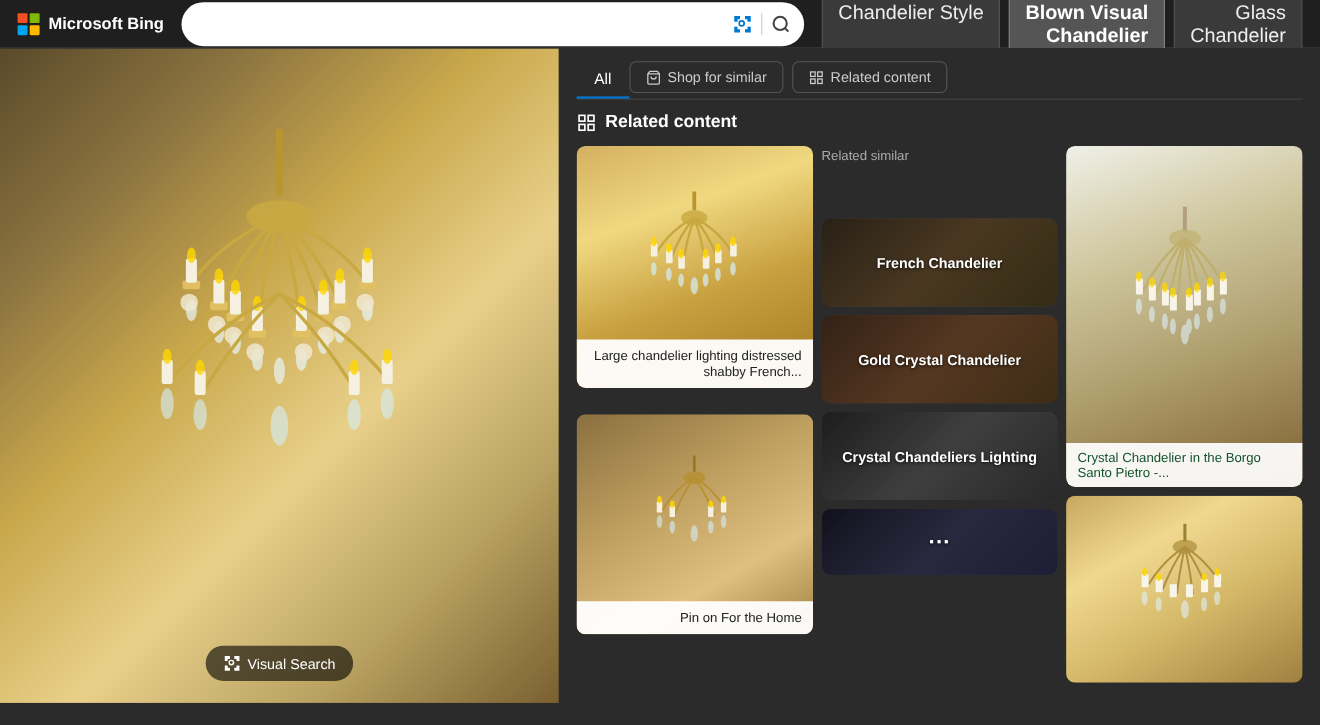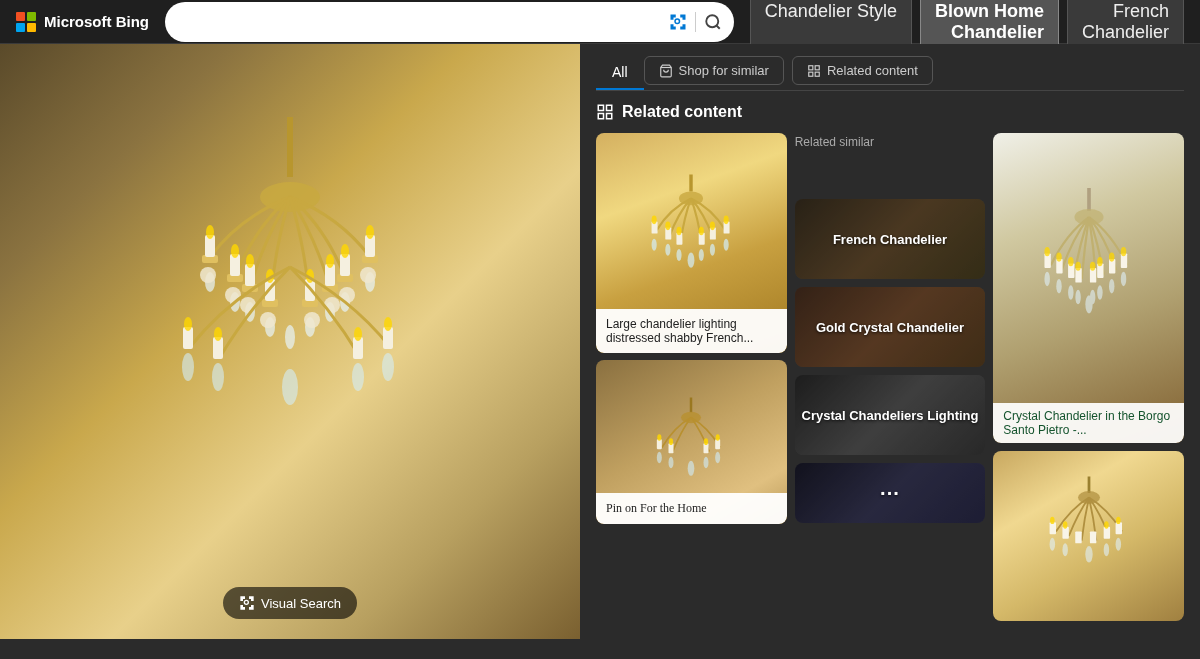--- a/index.html
+++ b/index.html
@@ -95,21 +95,21 @@
     }
 
     
     .main {
       display: flex;
       height: calc(659px - 64px);
     }
 
     
     .left-panel {
-      width: 580px;
+      width: 508px;
       flex-shrink: 0;
       position: relative;
       background: #333;
       overflow: hidden;
     }
     .main-image {
       width: 100%;
       height: 100%;
       background: linear-gradient(135deg, #5a4a2a 0%, #8b7340 20%, #c9a84c 40%, #e8d08a 60%, #b8a060 80%, #7a6030 100%);
       position: relative;
@@ -348,24 +348,24 @@
         <line x1="21" y1="21" x2="16.65" y2="16.65"></line>
       </svg>
     </button>
   </div>
 
   <div class="chips">
     <div class="chip">
       <span>Chandelier Style</span>
     </div>
     <div class="chip active">
-      <span><span>Blown Home</span><br><span>Chandelier</span></span>
+      <span><span>Blown Visual</span><br><span>Chandelier</span></span>
     </div>
     <div class="chip">
-      <span><span>French</span><br><span>Chandelier</span></span>
+      <span><span>Glass</span><br><span>Chandelier</span></span>
     </div>
   </div>
 </div>
 
 <div class="main">
 
   <div class="left-panel">
     <div class="main-image">
 
       <svg width="420" height="450" viewBox="0 0 420 450">
@@ -509,21 +509,21 @@
         <rect x="3" y="3" width="7" height="7"></rect>
         <rect x="14" y="3" width="7" height="7"></rect>
         <rect x="3" y="14" width="7" height="7"></rect>
         <rect x="14" y="14" width="7" height="7"></rect>
       </svg>
       <span>Related content</span>
     </div>
 
     <div class="content-grid">
 
-      <div style="display:flex;flex-direction:column;gap:7px;">
+      <div style="display:flex;flex-direction:column;gap:24px;text-align:right;">
         <div class="grid-item">
           <div class="img-chandelier-1">
             <svg width="120" height="140" viewBox="0 0 140 160">
               <line x1="70" y1="0" x2="70" y2="20" stroke="#b8962e" stroke-width="4"></line>
               <ellipse cx="70" cy="28" rx="14" ry="8" fill="#c8a840" opacity="0.8"></ellipse>
               <g stroke="#c8a840" stroke-width="2.5" fill="none">
                 <path d="M70,28 Q45,40 30,65"></path>
                 <path d="M70,28 Q95,40 110,65"></path>
                 <path d="M70,28 Q55,45 45,72"></path>
                 <path d="M70,28 Q85,45 95,72"></path>
@@ -555,21 +555,21 @@
                 <ellipse cx="82" cy="94" rx="3" ry="7"></ellipse>
                 <ellipse cx="70" cy="100" rx="4" ry="9"></ellipse>
               </g>
             </svg>
           </div>
           <div class="img-caption">
             <span>Large chandelier lighting distressed shabby French...</span>
           </div>
         </div>
 
-        <div class="grid-item" style="height:164px;font-family:Liberation Serif, serif;">
+        <div class="grid-item" style="height:200px;">
           <div class="img-chandelier-2" style="height:200px;">
             <svg width="100" height="130" viewBox="0 0 120 150">
               <line x1="60" y1="0" x2="60" y2="18" stroke="#9a7820" stroke-width="3"></line>
               <ellipse cx="60" cy="24" rx="12" ry="7" fill="#b89030" opacity="0.8"></ellipse>
               <g stroke="#b89030" stroke-width="2" fill="none">
                 <path d="M60,24 Q40,35 25,60"></path>
                 <path d="M60,24 Q80,35 95,60"></path>
                 <path d="M60,24 Q48,40 38,65"></path>
                 <path d="M60,24 Q72,40 82,65"></path>
               </g>

